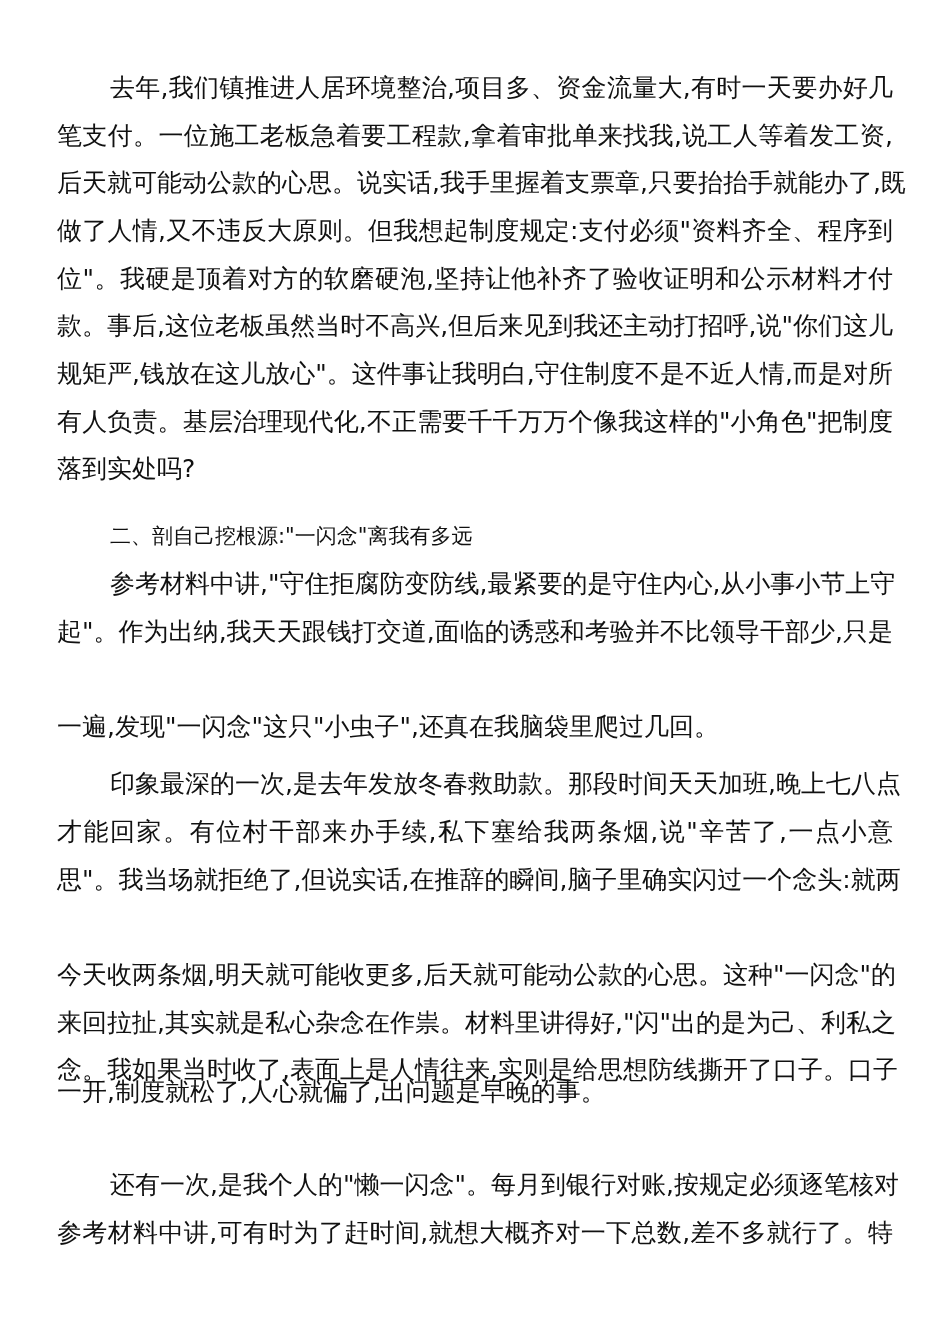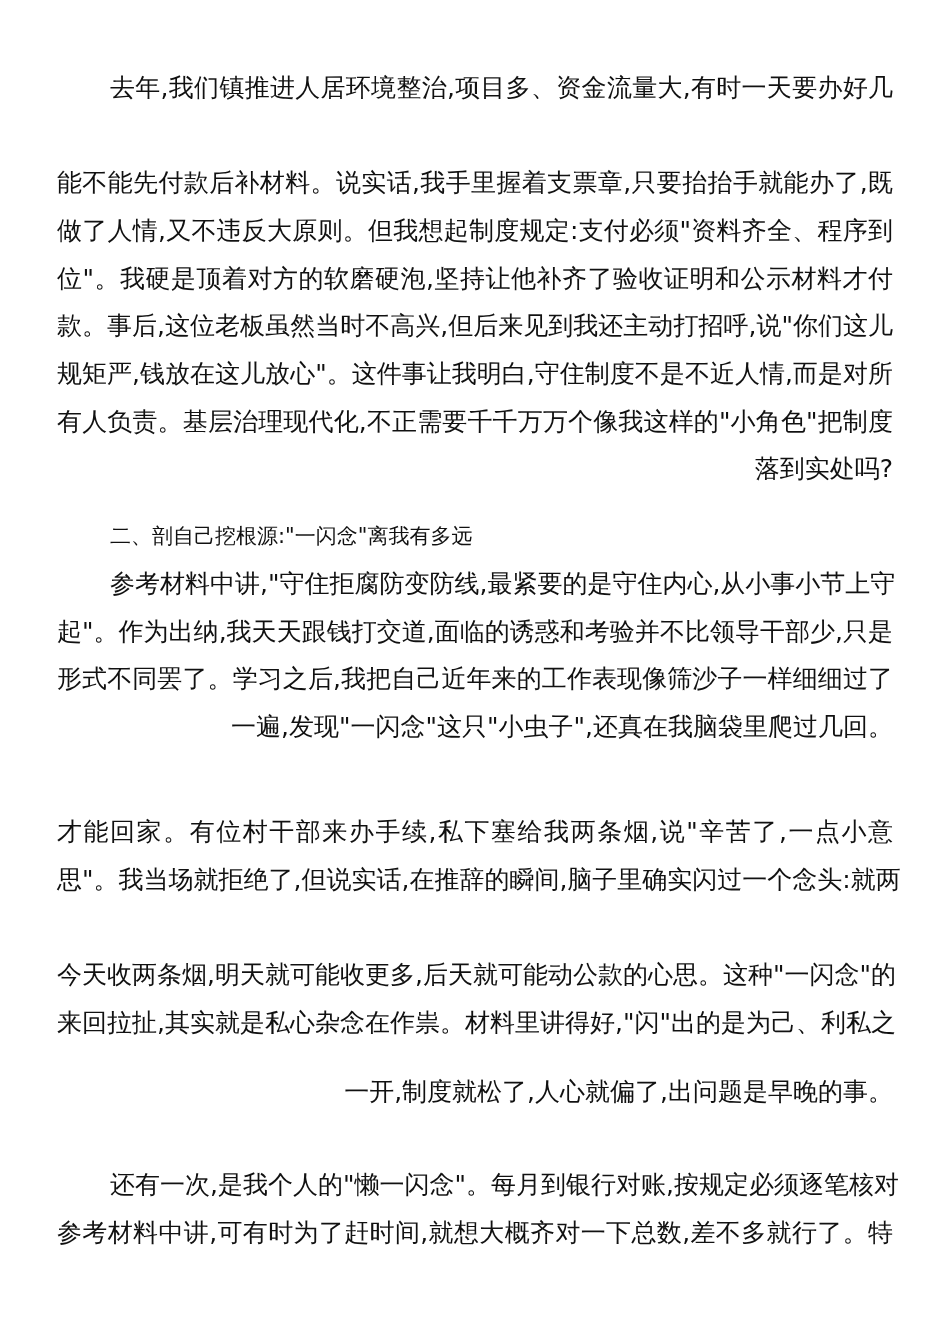--- a/index.html
+++ b/index.html
@@ -3,45 +3,47 @@
 <meta charset="utf-8">
 <style>
   html, body { margin: 0; padding: 0; background: #ffffff; }
   body { width: 950px; height: 1344px; position: relative; overflow: hidden;
          font-family: "DejaVu Sans", "Liberation Sans", sans-serif; color: #111111; }
   .page { position: absolute; left: 0; top: 0; width: 950px; height: 1344px; background: #fff; }
   .line { position: absolute; left: 57px; width: 836px; height: 48px; line-height: 48px;
           font-size: 25px; white-space: nowrap; overflow: visible; }
   .line.full { text-align: justify; text-align-last: justify; }
   .line.indent { left: 110px; width: 783px; }
-  .line.last { text-align: right; }
+  .line.last { text-align: left; }
   .line.heading { font-size: 21px; text-align: left; }
 </style>
 </head>
 <body>
 
 <div class="page">
 
   <div class="line full indent" style="top:64px">去年,我们镇推进人居环境整治,项目多、资金流量大,有时一天要办好几</div>
-  <div class="line full" style="top:159px">能不能先付款后补材料。说实话,我手里握着支票章,只要抬抬手就能办了,既</div>
+  <div class="line full" style="top:112px">笔支付。一位施工老板急着要工程款,拿着审批单来找我,说工人等着发工资,</div>
+  <div class="line full" style="top:159px">后天就可能动公款的心思。说实话,我手里握着支票章,只要抬抬手就能办了,既</div>
   <div class="line full" style="top:207px">做了人情,又不违反大原则。但我想起制度规定:支付必须"资料齐全、程序到</div>
   <div class="line full" style="top:255px">位"。我硬是顶着对方的软磨硬泡,坚持让他补齐了验收证明和公示材料才付</div>
   <div class="line full" style="top:302px">款。事后,这位老板虽然当时不高兴,但后来见到我还主动打招呼,说"你们这儿</div>
   <div class="line full" style="top:350px">规矩严,钱放在这儿放心"。这件事让我明白,守住制度不是不近人情,而是对所</div>
   <div class="line full" style="top:398px">有人负责。基层治理现代化,不正需要千千万万个像我这样的"小角色"把制度</div>
   <div class="line last" style="top:445px">落到实处吗?</div>
 
   <div class="line heading indent" style="top:512px">二、剖自己挖根源:"一闪念"离我有多远</div>
 
   <div class="line full indent" style="top:560px">参考材料中讲,"守住拒腐防变防线,最紧要的是守住内心,从小事小节上守</div>
   <div class="line full" style="top:608px">起"。作为出纳,我天天跟钱打交道,面临的诱惑和考验并不比领导干部少,只是</div>
-  <div class="line full" style="top:655px">形式不同罢了。学习之后,我把自己近年来的工作表现像筛沙子一样细细过了</div>
   <div class="line last" style="top:703px">一遍,发现"一闪念"这只"小虫子",还真在我脑袋里爬过几回。</div>
 
+  <div class="line full indent" style="top:760px">印象最深的一次,是去年发放冬春救助款。那段时间天天加班,晚上七八点</div>
   <div class="line full" style="top:808px">才能回家。有位村干部来办手续,私下塞给我两条烟,说"辛苦了,一点小意</div>
   <div class="line full" style="top:856px">思"。我当场就拒绝了,但说实话,在推辞的瞬间,脑子里确实闪过一个念头:就两</div>
   <div class="line full" style="top:951px">今天收两条烟,明天就可能收更多,后天就可能动公款的心思。这种"一闪念"的</div>
   <div class="line full" style="top:999px">来回拉扯,其实就是私心杂念在作祟。材料里讲得好,"闪"出的是为己、利私之</div>
+  <div class="line full" style="top:1046px">念。我如果当时收了,表面上是人情往来,实则是给思想防线撕开了口子。口子</div>
   <div class="line last" style="top:1068px">一开,制度就松了,人心就偏了,出问题是早晚的事。</div>
 
   <div class="line full indent" style="top:1161px">还有一次,是我个人的"懒一闪念"。每月到银行对账,按规定必须逐笔核对</div>
   <div class="line full" style="top:1209px">参考材料中讲,可有时为了赶时间,就想大概齐对一下总数,差不多就行了。特</div>
 </div>
 
 </body></html>

